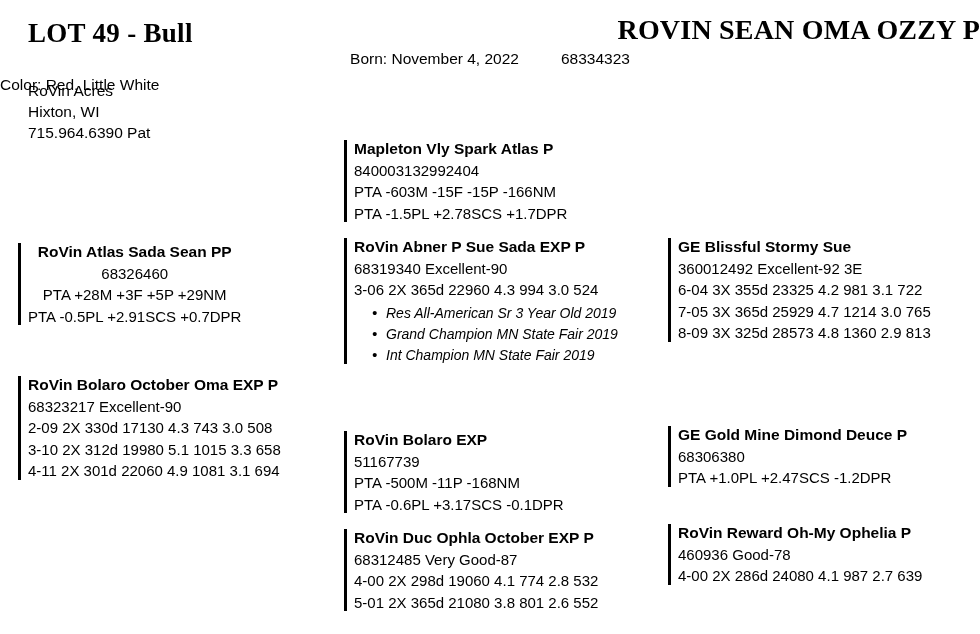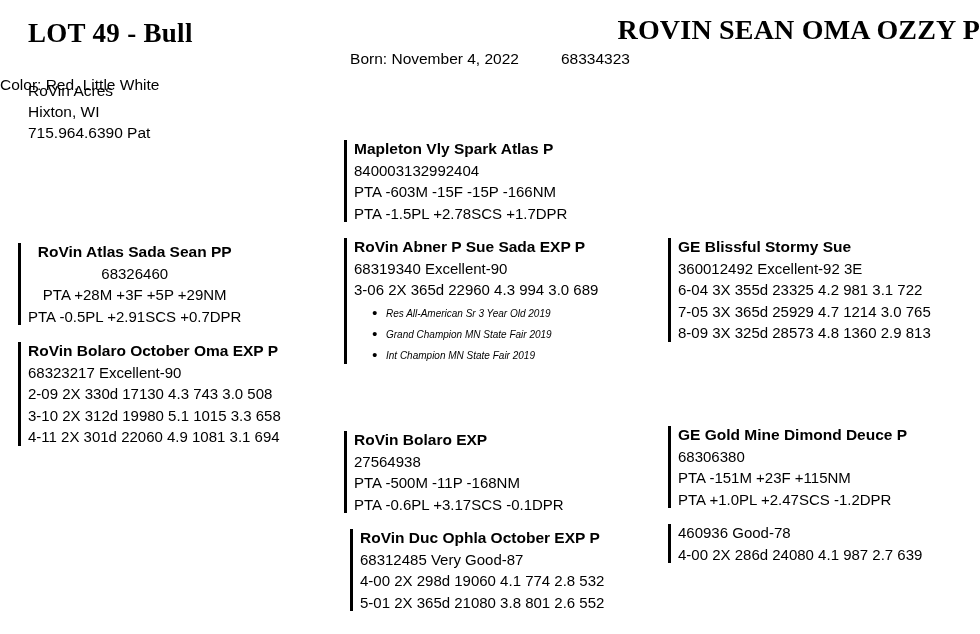--- a/index.html
+++ b/index.html
@@ -92,42 +92,42 @@
   .ped-line {
     white-space: nowrap;
   }
   .awards {
     list-style: none;
     margin: 2px 0 0 0;
     padding: 0 0 0 18px;
   }
   .awards li {
     font-style: italic;
-    font-size: 10px;
+    font-size: 14px;
     line-height: 21px;
     position: relative;
     padding-left: 14px;
   }
   .awards li::before {
     content: "\2022";
     position: absolute;
     left: 0;
     top: -1px;
     font-size: 15px;
   }
 
   
   #sire-block      { left: 354px; top: 138px; }
   #sire-dam-block  { left: 354px; top: 236px; }
   #dam-block       { left: 28px;  top: 241px; text-align: center; }
-  #dam-dam-block   { left: 28px;  top: 340px; }
+  #dam-dam-block   { left: 28px;  top: 374px; }
   #gsire-block     { left: 678px; top: 138px; }
   #gsire-dam-block { left: 678px; top: 236px; }
   #dsire-block     { left: 354px; top: 429px; }
-  #dsire-dam-block { left: 354px; top: 527px; margin-left: 6px; }
+  #dsire-dam-block { left: 354px; top: 527px; }
   #dgsire-block    { left: 678px; top: 424px; }
   #dgsire-dam-block{ left: 678px; top: 522px; }
 </style>
 </head>
 <body>
 
 <div class="page">
 
   <div class="lot-title">LOT 49 - Bull</div>
 
@@ -150,21 +150,21 @@
     <div class="ped-name">Mapleton Vly Spark Atlas P</div>
     <div class="ped-line">840003132992404</div>
     <div class="ped-line">PTA -603M -15F -15P -166NM</div>
     <div class="ped-line">PTA -1.5PL +2.78SCS +1.7DPR</div>
   </div>
 
   <div class="ped-block" id="sire-dam-block">
     <div class="bar"></div>
     <div class="ped-name">RoVin Abner P Sue Sada EXP P</div>
     <div class="ped-line">68319340 Excellent-90</div>
-    <div class="ped-line">3-06 2X 365d 22960 4.3 994 3.0 689</div>
+    <div class="ped-line">3-06 2X 365d 22960 4.3 994 3.0 524</div>
     <ul class="awards">
       <li>Res All-American Sr 3 Year Old 2019</li>
       <li>Grand Champion MN State Fair 2019</li>
       <li>Int Champion MN State Fair 2019</li>
     </ul>
   </div>
 
 
   <div class="ped-block" id="gsire-dam-block">
     <div class="bar"></div>
@@ -188,40 +188,40 @@
     <div class="ped-name">RoVin Bolaro October Oma EXP P</div>
     <div class="ped-line">68323217 Excellent-90</div>
     <div class="ped-line">2-09 2X 330d 17130 4.3 743 3.0 508</div>
     <div class="ped-line">3-10 2X 312d 19980 5.1 1015 3.3 658</div>
     <div class="ped-line">4-11 2X 301d 22060 4.9 1081 3.1 694</div>
   </div>
 
   <div class="ped-block" id="dsire-block">
     <div class="bar"></div>
     <div class="ped-name">RoVin Bolaro EXP</div>
-    <div class="ped-line">27564938</div>
+    <div class="ped-line">51167739</div>
     <div class="ped-line">PTA -500M -11P -168NM</div>
     <div class="ped-line">PTA -0.6PL +3.17SCS -0.1DPR</div>
   </div>
 
   <div class="ped-block" id="dsire-dam-block">
     <div class="bar"></div>
     <div class="ped-name">RoVin Duc Ophla October EXP P</div>
     <div class="ped-line">68312485 Very Good-87</div>
     <div class="ped-line">4-00 2X 298d 19060 4.1 774 2.8 532</div>
     <div class="ped-line">5-01 2X 365d 21080 3.8 801 2.6 552</div>
   </div>
 
   <div class="ped-block" id="dgsire-block">
     <div class="bar"></div>
     <div class="ped-name">GE Gold Mine Dimond Deuce P</div>
     <div class="ped-line">68306380</div>
-    <div class="ped-line">PTA -151M +23F +115NM</div>
     <div class="ped-line">PTA +1.0PL +2.47SCS -1.2DPR</div>
   </div>
 
   <div class="ped-block" id="dgsire-dam-block">
     <div class="bar"></div>
+    <div class="ped-name">RoVin Reward Oh-My Ophelia P</div>
     <div class="ped-line">460936 Good-78</div>
     <div class="ped-line">4-00 2X 286d 24080 4.1 987 2.7 639</div>
   </div>
 
 </div>
 
 </body></html>

